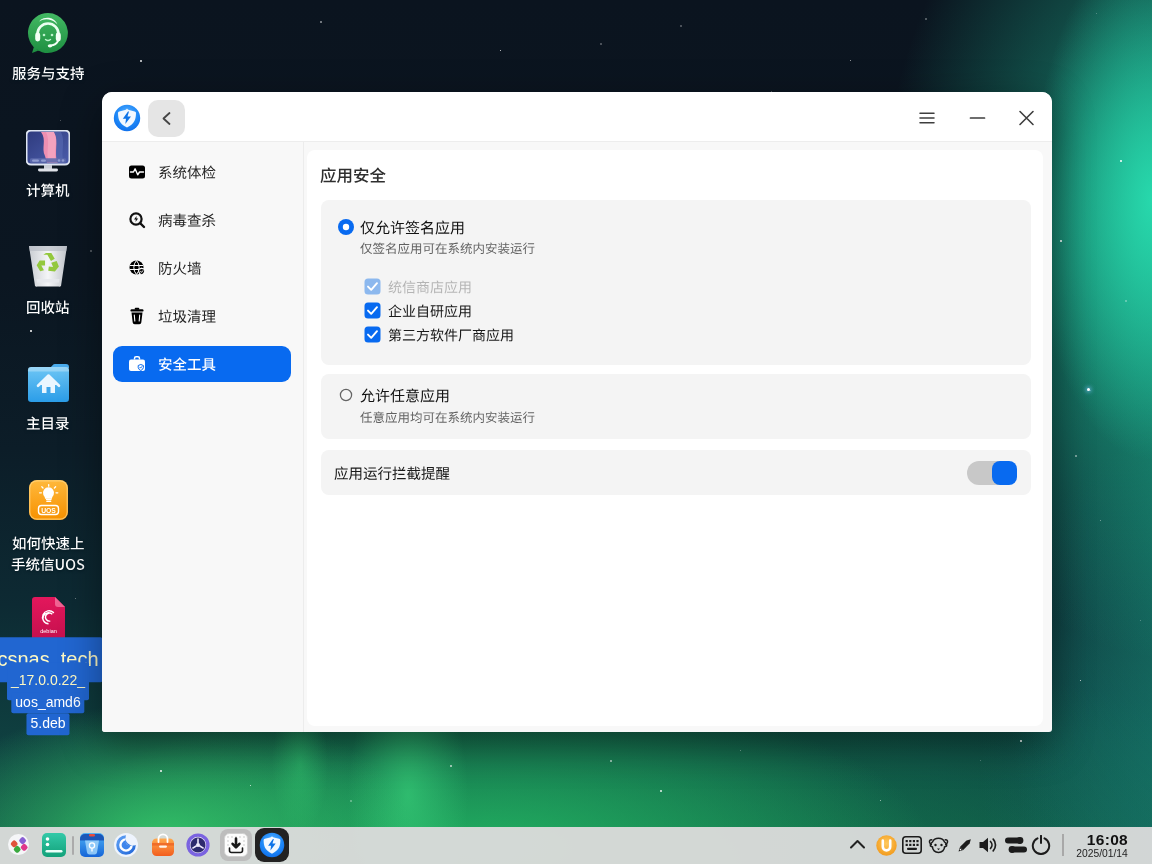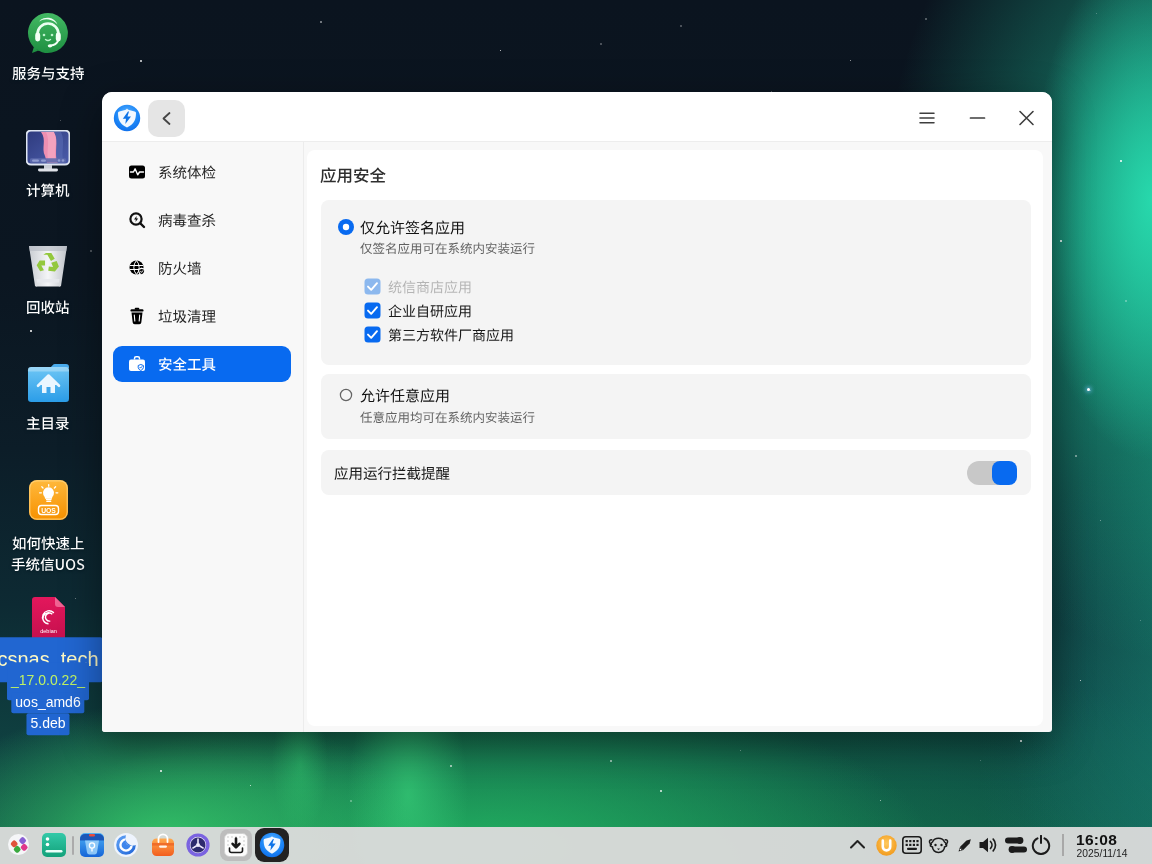--- a/index.html
+++ b/index.html
@@ -206,21 +206,21 @@
     </svg>
     <svg class="dshadow" style="position:absolute;left:11.1px;top:556.8px;overflow:visible" width="75" height="18" fill="#fff">
       <use href="#gM624b" transform="matrix(0.0145,0,0,-0.0145,0.00,12.76)"></use>
       <use href="#gM7edf" transform="matrix(0.0145,0,0,-0.0145,14.50,12.76)"></use>
       <use href="#gM4fe1" transform="matrix(0.0145,0,0,-0.0145,29.00,12.76)"></use>
       <use href="#gM55" transform="matrix(0.0145,0,0,-0.0145,43.50,12.76)"></use>
       <use href="#gM4f" transform="matrix(0.0145,0,0,-0.0145,54.13,12.76)"></use>
       <use href="#gM53" transform="matrix(0.0145,0,0,-0.0145,65.06,12.76)"></use>
     </svg>
 <div style="position:absolute;left:48px;top:659.5px;transform:translate(-50%,-50%);background:#2166d1;color:#fef9c3;font-size:20px;line-height:21.5px;padding:12px 4px;border-radius:2px;white-space:nowrap">csnas_tech</div>
-    <div style="position:absolute;left:48px;top:681px;transform:translate(-50%,-50%);background:#2166d1;color:#bef264;font-size:14px;line-height:21.5px;padding:8px 4px;border-radius:2px;white-space:nowrap">_17.0.0.22_</div>
+    <div style="position:absolute;left:48px;top:681px;transform:translate(-50%,-50%);background:#2166d1;color:#fef9c3;font-size:14px;line-height:21.5px;padding:8px 4px;border-radius:2px;white-space:nowrap">_17.0.0.22_</div>
     <div style="position:absolute;left:48px;top:702.5px;transform:translate(-50%,-50%);background:#2166d1;color:#fff;font-size:14px;line-height:21.5px;padding:0 4px;border-radius:2px;white-space:nowrap">uos_amd6</div>
     <div style="position:absolute;left:48px;top:724px;transform:translate(-50%,-50%);background:#2166d1;color:#fff;font-size:14px;line-height:21.5px;padding:0 4px;border-radius:2px;white-space:nowrap">5.deb</div>
 <div id="win">
       <div id="hdr"></div>
       <svg class="ico" style="left:11px;top:12px" width="28" height="28" viewBox="0 0 28 28">
 <defs>
           <radialGradient id="aig" cx=".5" cy=".35" r=".75">
 <stop offset="0" stop-color="#5ab2ff"></stop>
             <stop offset=".55" stop-color="#1e88f7"></stop>
             <stop offset="1" stop-color="#0a67e8"></stop>
@@ -592,22 +592,22 @@
         <circle cx="15" cy="3.5" r="3.4"></circle>
 <rect x="5" y="9.5" width="17" height="6" rx="3"></rect>
         <circle cx="7" cy="12.5" r="3.4"></circle>
       </g>
     </svg>
     <svg class="ico" style="left:1031px;top:835px;" width="20" height="20" viewBox="0 0 20 20">
       <path d="M6.5 3.4 a8.2 8.2 0 1 0 7 0" fill="none" stroke="#1c1c1c" stroke-width="2" stroke-linecap="round"></path>
 <path d="M10 0.8 V8" stroke="#1c1c1c" stroke-width="2" stroke-linecap="round"></path>
     </svg>
     <div style="position:absolute;left:1062px;top:834px;width:1.5px;height:22px;background:#a8a8a8"></div>
-    <div style="position:absolute;left:1076px;top:831px;width:52px;text-align:left;font-size:15.5px;font-weight:bold;color:#111;letter-spacing:.3px">16:08</div>
-    <div style="position:absolute;left:1070px;top:848px;width:64px;text-align:center;font-size:10.3px;color:#222">2025/11/14</div>
+    <div style="position:absolute;left:1076px;top:831px;width:52px;text-align:right;font-size:15.5px;font-weight:bold;color:#111;letter-spacing:.3px">16:08</div>
+    <div style="position:absolute;left:1070px;top:848px;width:64px;text-align:center;font-size:10.3px;color:#222">2025/01/14</div>
 <svg width="0" height="0" style="position:absolute">
       <defs>
         <path id="gM670d" d="M100 808V447C100 299 96 98 29 -42C51 -50 90 -71 106 -86C150 8 170 132 179 251H315V25C315 11 310 7 297 6C284 6 244 5 202 7C215 -17 226 -60 228 -84C295 -84 337 -82 365 -67C394 -51 402 -23 402 23V808ZM186 720H315V577H186ZM186 490H315V341H184L186 447ZM844 376C824 304 795 238 760 181C720 239 687 306 664 376ZM476 806V-84H566V-12C585 -28 608 -59 620 -80C672 -49 720 -9 763 39C808 -12 859 -54 916 -85C930 -62 956 -29 977 -12C917 16 863 58 817 109C877 199 922 311 947 447L892 465L876 462H566V718H827V614C827 602 822 598 806 598C791 597 735 597 679 599C690 576 703 544 708 519C784 519 837 519 872 532C908 544 918 568 918 612V806ZM583 376C614 277 656 186 709 109C666 58 618 17 566 -10V376Z"></path>
         <path id="gM52a1" d="M434 380C430 346 424 315 416 287H122V205H384C325 91 219 29 54 -3C71 -22 99 -62 108 -83C299 -34 420 49 486 205H775C759 90 740 33 717 16C705 7 693 6 671 6C645 6 577 7 512 13C528 -10 541 -45 542 -70C605 -74 666 -74 700 -72C740 -70 767 -64 792 -41C828 -9 851 69 874 247C876 260 878 287 878 287H514C521 314 527 342 532 372ZM729 665C671 612 594 570 505 535C431 566 371 605 329 654L340 665ZM373 845C321 759 225 662 83 593C102 578 128 543 140 521C187 546 229 574 267 603C304 563 348 528 398 499C286 467 164 447 45 436C59 414 75 377 82 353C226 370 373 400 505 448C621 403 759 377 913 365C924 390 946 428 966 449C839 456 721 471 620 497C728 551 819 621 879 711L821 749L806 745H414C435 771 453 799 470 826Z"></path>
         <path id="gM4e0e" d="M54 248V157H678V248ZM255 825C232 681 192 489 160 374H796C775 162 749 58 715 30C701 19 686 18 661 18C630 18 550 19 472 26C492 -1 506 -41 508 -69C580 -73 652 -74 691 -71C738 -68 767 -60 797 -30C843 15 870 133 897 418C899 432 901 462 901 462H281L315 622H881V713H333L351 815Z"></path>
         <path id="gM652f" d="M448 844V701H73V607H448V469H121V376H239L203 363C256 262 325 178 411 112C299 60 169 27 30 7C48 -15 73 -59 81 -84C233 -57 376 -15 500 52C611 -12 747 -55 907 -78C920 -51 946 -9 967 14C824 31 700 64 596 113C706 192 794 297 849 434L783 472L765 469H546V607H923V701H546V844ZM301 376H711C662 287 592 218 505 163C418 219 349 290 301 376Z"></path>
         <path id="gM6301" d="M437 196C480 142 527 67 545 18L625 66C604 115 555 186 512 238ZM619 840V721H409V635H619V526H361V439H749V342H372V255H749V23C749 10 745 6 730 5C715 4 662 4 611 7C623 -19 635 -57 639 -84C712 -84 763 -83 796 -69C830 -54 840 -29 840 22V255H958V342H840V439H965V526H709V635H918V721H709V840ZM162 843V648H40V560H162V360L25 323L47 232L162 267V25C162 11 157 7 145 7C133 7 96 7 56 8C67 -17 78 -57 81 -80C145 -81 186 -77 212 -62C240 -47 249 -23 249 25V294L352 326L339 412L249 386V560H346V648H249V843Z"></path>
         <path id="gM8ba1" d="M128 769C184 722 255 655 289 612L352 681C318 723 244 786 188 830ZM43 533V439H196V105C196 61 165 30 144 16C160 -4 184 -46 192 -71C210 -49 242 -24 436 115C426 134 412 175 406 201L292 122V533ZM618 841V520H370V422H618V-84H718V422H963V520H718V841Z"></path>
         <path id="gM7b97" d="M267 450H750V401H267ZM267 344H750V294H267ZM267 554H750V507H267ZM579 850C559 796 526 743 485 698C471 682 454 666 437 653C457 644 489 628 510 614H300L362 636C356 654 343 676 329 698H485L486 774H242C251 791 260 809 268 826L179 850C147 773 90 696 28 647C50 635 88 609 105 594C135 622 166 658 194 698H231C250 671 267 637 277 614H171V235H301V166V159H53V82H271C241 46 181 11 67 -15C88 -33 114 -64 127 -85C286 -41 354 19 381 82H632V-82H729V82H951V159H729V235H849V614H752L814 642C805 658 789 678 773 698H945V774H644C654 792 662 810 669 829ZM632 159H396V163V235H632ZM527 614C552 638 576 666 598 698H666C691 671 715 638 729 614Z"></path>
         <path id="gM673a" d="M493 787V465C493 312 481 114 346 -23C368 -35 404 -66 419 -83C564 63 585 296 585 464V697H746V73C746 -14 753 -34 771 -51C786 -67 812 -74 834 -74C847 -74 871 -74 886 -74C908 -74 928 -69 944 -58C959 -47 968 -29 974 0C978 27 982 100 983 155C960 163 932 178 913 195C913 130 911 80 909 57C908 35 905 26 901 20C897 15 890 13 883 13C876 13 866 13 860 13C854 13 849 15 845 19C841 24 840 41 840 71V787ZM207 844V633H49V543H195C160 412 93 265 24 184C40 161 62 122 72 96C122 160 170 259 207 364V-83H298V360C333 312 373 255 391 222L447 299C425 325 333 432 298 467V543H438V633H298V844Z"></path>

